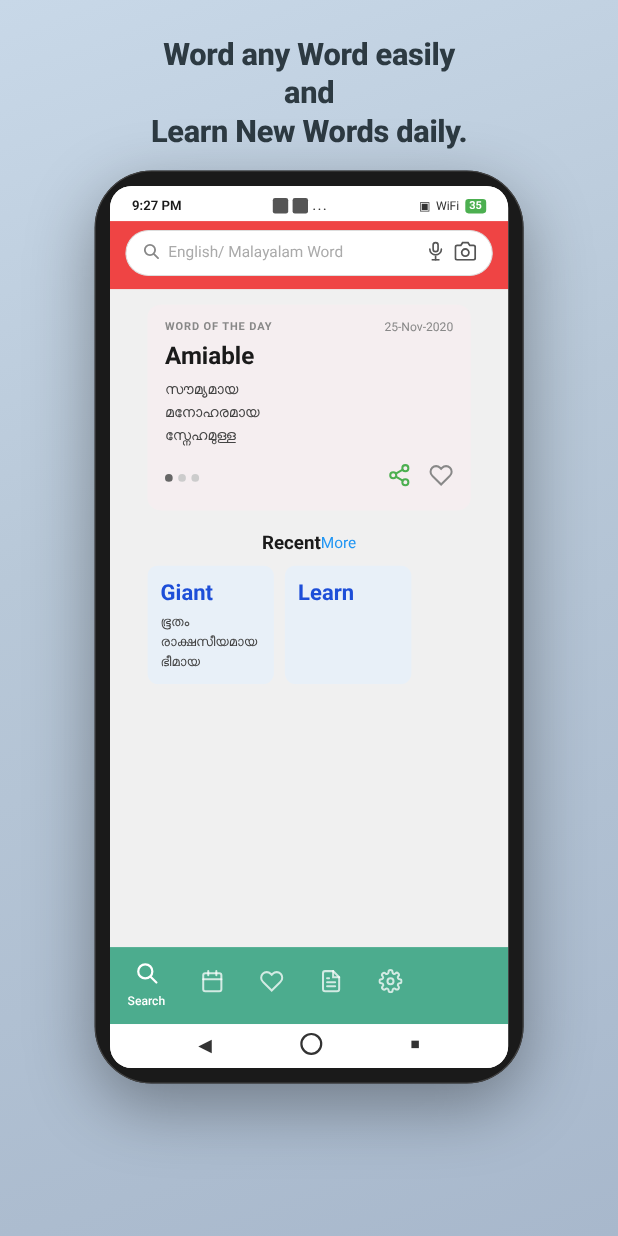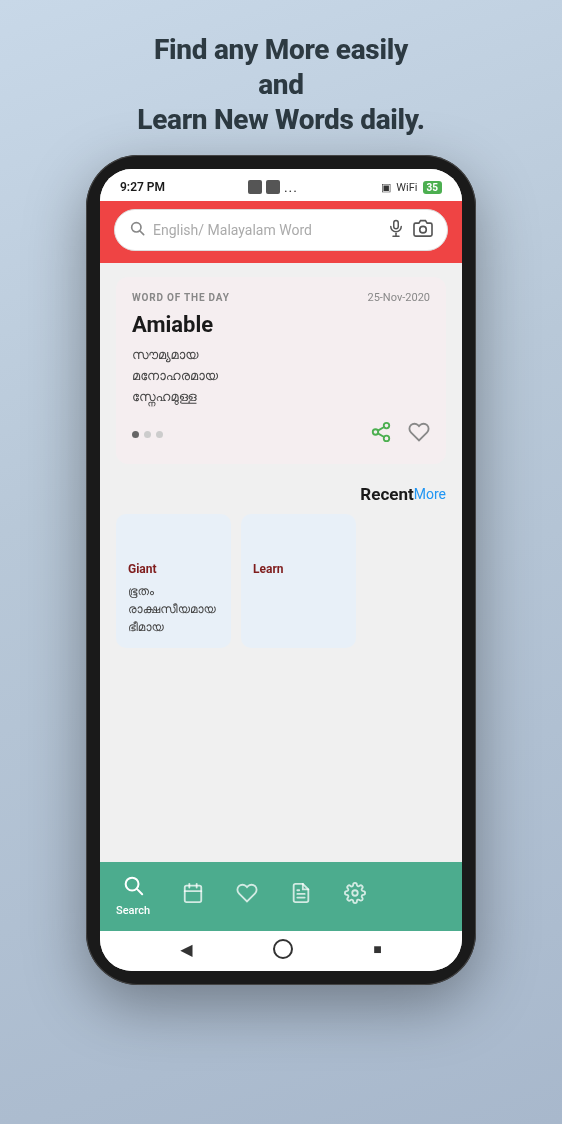--- a/index.html
+++ b/index.html
@@ -35,21 +35,21 @@
       border-radius: 52px;
       padding: 14px;
       position: relative;
       box-shadow: 0 20px 60px rgba(0,0,0,0.35), inset 0 0 0 1px #444;
     }
 
     .phone-screen {
       width: 100%;
       height: 100%;
       background: #f0f0f0;
-      border-radius: 32px;
+      border-radius: 20px;
       overflow: hidden;
       display: flex;
       flex-direction: column;
     }
 
     
     .status-bar {
       background: #fff;
       padding: 10px 20px 6px;
       display: flex;
@@ -122,21 +122,21 @@
     }
     .mic-icon, .camera-icon {
       flex-shrink: 0;
       color: #555;
     }
 
     
     .main-content {
       flex: 1;
       overflow-y: auto;
-      padding: 0 16px;
+      padding: 0 34px;
       background: #f0f0f0;
     }
 
     
     .wotd-card {
       background: #f5eef0;
       border-radius: 12px;
       padding: 14px 16px 16px;
       margin-top: 14px;
       position: relative;
@@ -198,21 +198,21 @@
       font-size: 20px;
     }
     .heart-icon {
       color: #888;
       font-size: 20px;
     }
 
     
     .section-header {
       display: flex;
-      justify-content: flex-end;
+      justify-content: center;
       align-items: center;
       margin-top: 20px;
       margin-bottom: 10px;
     }
     .section-title {
       font-size: 17px;
       font-weight: 700;
       color: #1a1a1a;
     }
     .section-more {
@@ -226,25 +226,24 @@
       overflow: hidden;
     }
     .recent-card {
       background: #e8f0f8;
       border-radius: 10px;
       padding: 12px;
       min-width: 115px;
       flex-shrink: 0;
     }
     .recent-card-word {
-      font-size: 12px;
+      font-size: 20px;
       font-weight: 700;
-      color: #7f1d1d;
+      color: #1d4ed8;
       margin-bottom: 6px;
-      margin-top: 36px;
     }
     .recent-card-meaning {
       font-size: 12px;
       color: #444;
       line-height: 1.5;
     }
 
     
     .bottom-nav {
       background: #4cac8e;
@@ -294,21 +293,21 @@
       width: 20px;
       height: 20px;
       border-radius: 50%;
       border: 2px solid #333;
     }
   </style>
 </head>
 <body>
 
 <div class="headline">
-  <span>Find any More easily</span><br>
+  <span>Word any Word easily</span><br>
   <span>and</span><br>
   <span>Learn New Words daily.</span>
 </div>
 
 <div class="phone-frame">
   <div class="phone-screen">
 
     <div class="status-bar">
       <span class="status-time">9:27 PM</span>
       <div class="notch-area">

